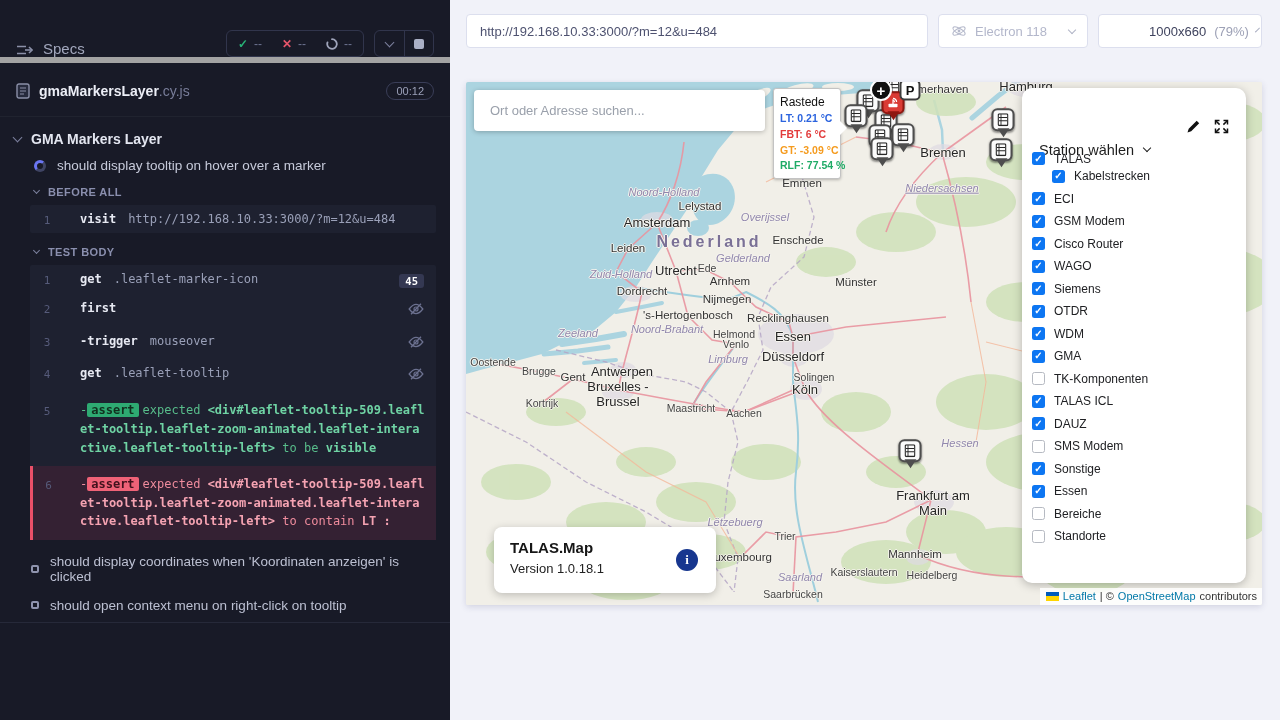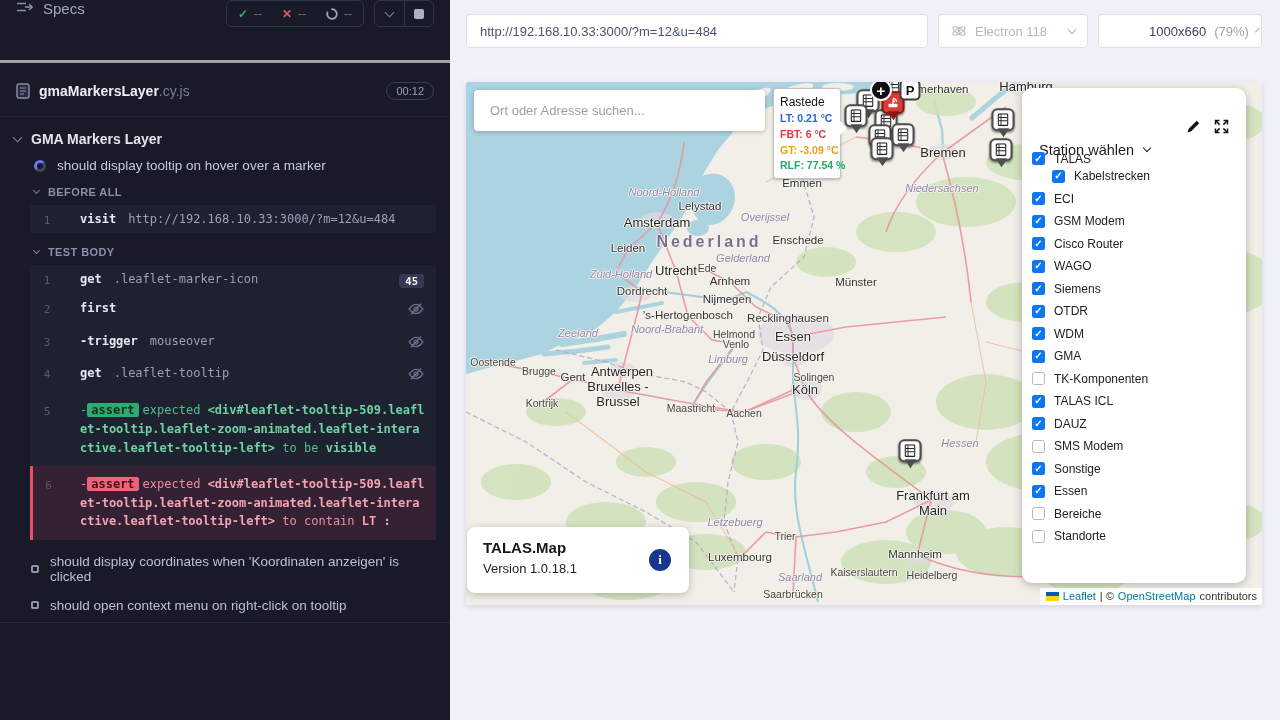--- a/index.html
+++ b/index.html
@@ -2,22 +2,22 @@
 <html><head>
 <meta charset="utf-8">
 <style>
   * { margin:0; padding:0; box-sizing:border-box; }
   html,body { width:1280px; height:720px; overflow:hidden; background:#f1f2f9;
               font-family:"Liberation Sans", sans-serif; }
 
   
   .reporter { position:absolute; left:0; top:0; width:450px; height:720px;
               background:#181a27; color:#c8cbdc; }
-  .rep-header { height:63px; border-bottom:3px solid #a3a3a3; display:flex;
-                align-items:flex-start; padding:0 16px; gap:10px; }
+  .rep-header { height:63px; border-bottom:6px solid #a3a3a3; display:flex;
+                align-items:flex-end; padding:0 16px; gap:10px; }
   .specs-title { font-size:15px; color:#a2a7bd; }
   .stats-box { margin-left:auto; display:flex; align-items:center; height:27px;
                border:1px solid #31354c; border-radius:6px; padding:0 11px; gap:6px;
                font-size:12px; color:#6e7391; }
   .stat-ico { font-size:12px; font-weight:bold; }
   .stat-pass { color:#28b377; }
   .stat-fail { color:#e4556a; }
   .stat-gap { width:8px; }
   .controls-box { display:flex; height:27px; border:1px solid #31354c; border-radius:6px; }
   .ctrl-btn { width:29px; display:flex; align-items:center; justify-content:center; cursor:pointer; }
@@ -132,21 +132,21 @@
   .panel-icons { margin-left:auto; display:flex; gap:13px; align-items:center; }
   .check-list { margin:14px 0 0 0; padding-left:10px; display:flex; flex-direction:column;
                 gap:7.5px; font-size:12px; color:#202124; }
   .check-item { display:flex; align-items:center; gap:9px; height:15px; }
   .check-item.sub { margin-left:20px; margin-top:-5px; }
   .cb { width:13px; height:13px; border-radius:2.5px; flex:none; display:flex;
         align-items:center; justify-content:center; }
   .cb.checked { background:#0d76f2; color:#fff; font-size:10px; font-weight:bold; line-height:1; }
   .cb.un { background:#fff; border:1.5px solid #b6bac2; }
 
-  .version-card { position:absolute; left:1px; top:445px; width:222px; height:66px; z-index:6;
+  .version-card { position:absolute; left:28px; top:445px; width:222px; height:66px; z-index:6;
                   background:#fff; border-radius:8px; box-shadow:0 2px 8px rgba(0,0,0,.22);
                   padding:12px 16px; }
   .vc-title { font-size:15px; font-weight:bold; color:#161616; }
   .vc-version { font-size:13px; color:#222; margin-top:5px; }
   .info-btn { position:absolute; right:18px; top:22px; width:22px; height:22px; border-radius:50%;
               background:#17368f; color:#fff; display:flex; align-items:center; justify-content:center;
               font-size:13px; font-weight:bold; font-family:"Liberation Serif", serif; }
 
   .attribution { position:absolute; right:0; bottom:0; z-index:7; background:rgba(255,255,255,.85);
                  font-size:11px; color:#333; padding:2px 5px 3px 6px; display:flex;
@@ -480,21 +480,21 @@
         <span class="map-label city-lg" style="left: 152px; top: 313px;">Bruxelles -
 Brussel</span>
         <span class="map-label town" style="left: 76px; top: 321px;">Kortrijk</span>
         <span class="map-label town" style="left: 225px; top: 326px;">Maastricht</span>
         <span class="map-label town" style="left: 278px; top: 331px;">Aachen</span>
         <span class="map-label town" style="left: 348px; top: 295px;">Solingen</span>
         <span class="map-label city-lg" style="left: 339px; top: 308px;">Köln</span>
         <span class="map-label city" style="left: 468px; top: 8px;">Bremerhaven</span>
         <span class="map-label city-lg" style="left: 560px; top: 5px;">Hamburg</span>
         <span class="map-label city-lg" style="left: 477px; top: 71px;">Bremen</span>
-        <span class="map-label state" style="left: 476px; top: 106px;">Niedersachsen</span>
+        <span class="map-label state" style="left: 476px; top: 106px; text-decoration: underline;">Niedersachsen</span>
         <span class="map-label state" style="left: 494px; top: 361px;">Hessen</span>
         <span class="map-label city-lg" style="left: 467px; top: 422px;">Frankfurt am
 Main</span>
         <span class="map-label city" style="left: 449px; top: 473px;">Mannheim</span>
         <span class="map-label town" style="left: 466px; top: 493px;">Heidelberg</span>
         <span class="map-label town" style="left: 398px; top: 490px;">Kaiserslautern</span>
         <span class="map-label city-lg" style="left: 640px; top: 490px;">Nürnberg</span>
         <span class="map-label state" style="left: 269px; top: 440px;">Lëtzebuerg</span>
         <span class="map-label city" style="left: 274px; top: 476px;">Luxembourg</span>
         <span class="map-label town" style="left: 319px; top: 454px;">Trier</span>

